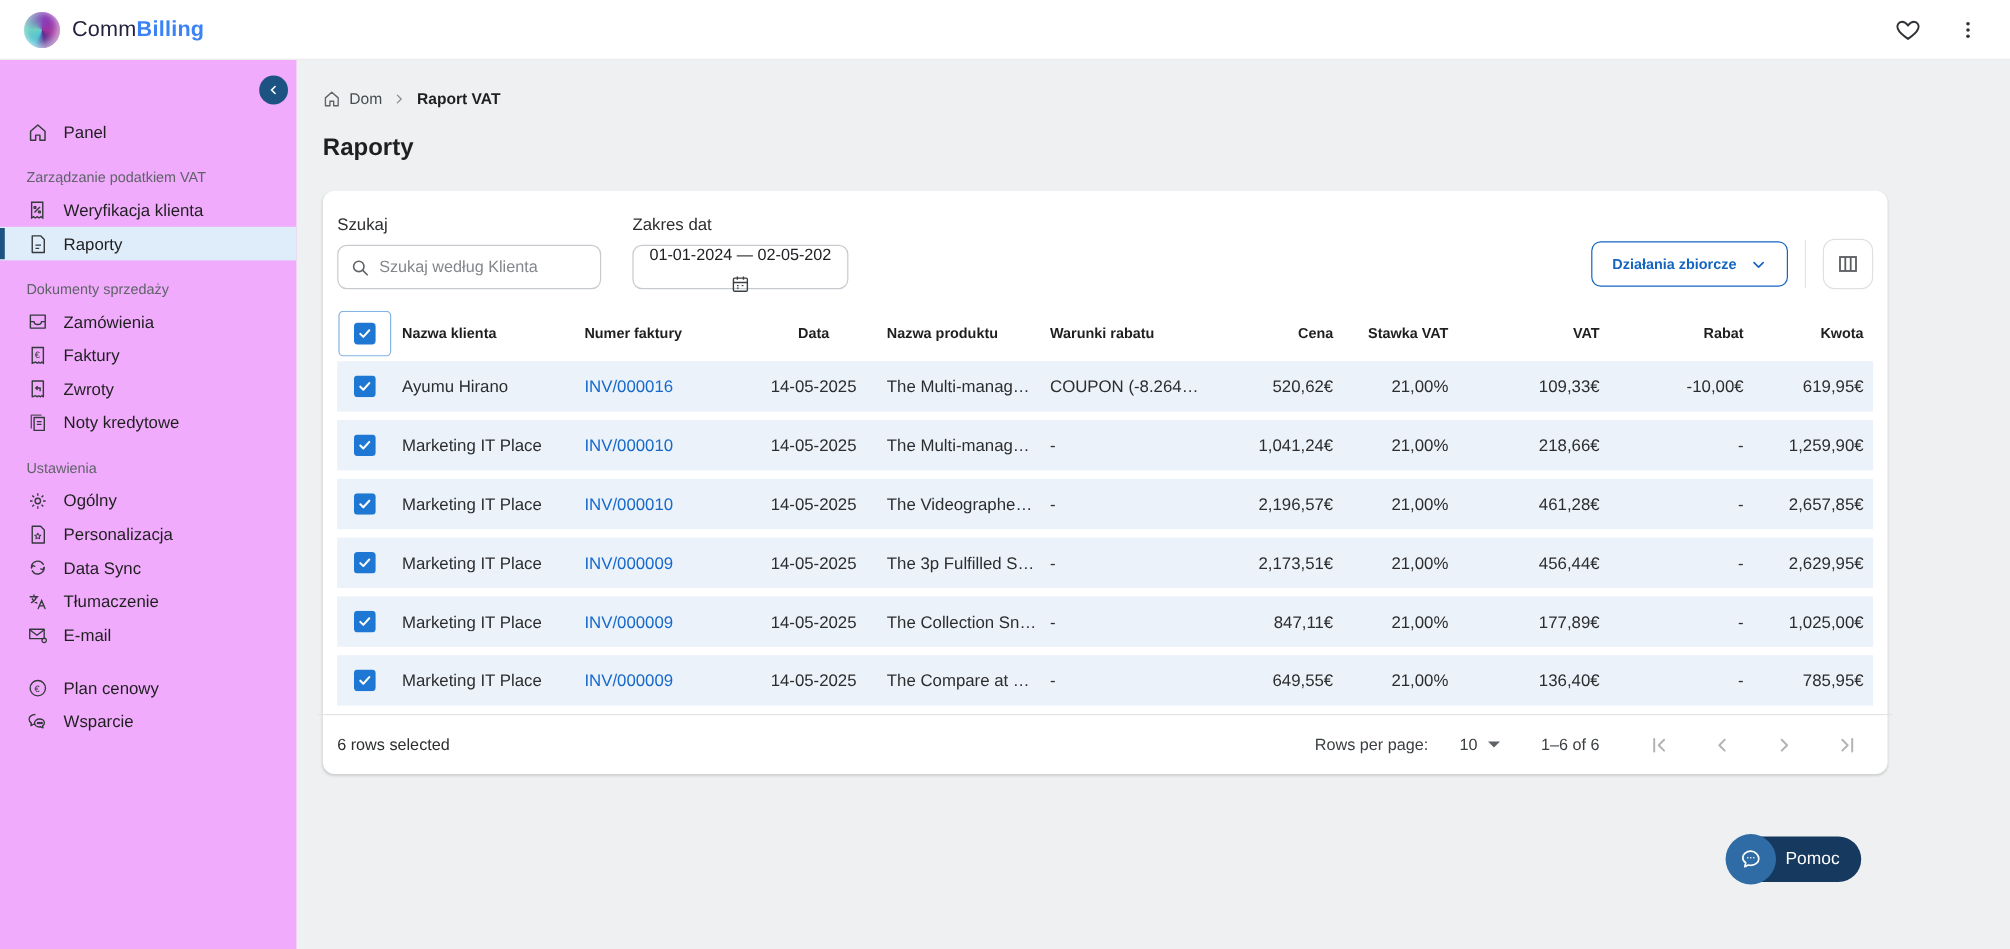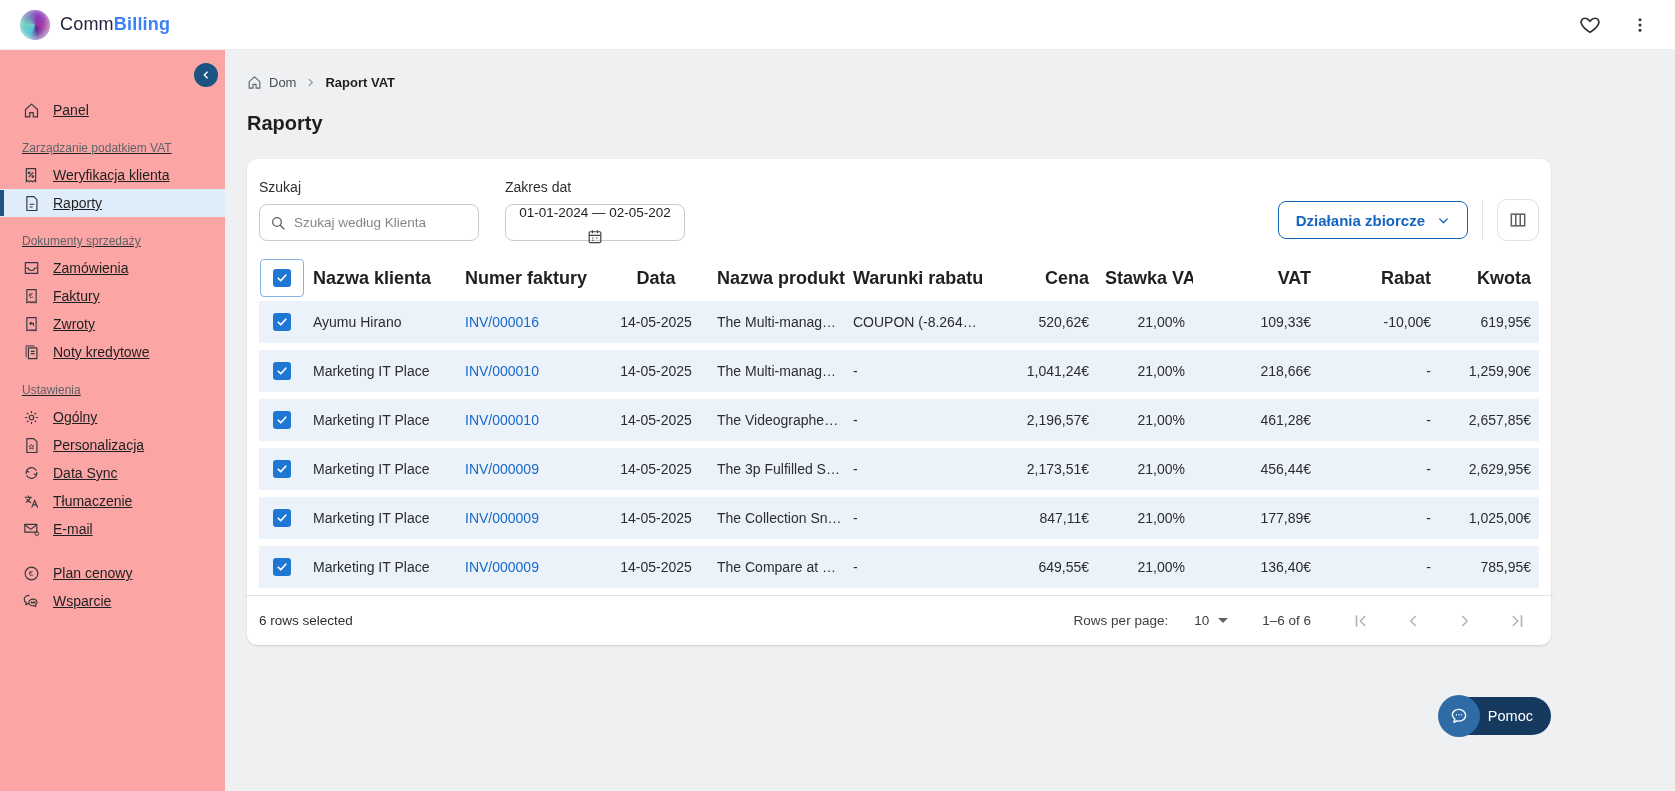--- a/index.html
+++ b/index.html
@@ -19,21 +19,21 @@
     box-shadow: inset -3px -3px 6px rgba(255,255,255,.55), inset 2px 2px 4px rgba(255,255,255,.25); }
   .brand-text { font-size:18px; color:#23233f; letter-spacing:.2px; }
   .brand-text b { color:#3b82f6; font-weight:700; }
   .topbar-actions { display:flex; align-items:center; gap:30px; }
   .icon-btn { background:none; border:none; cursor:pointer; color:#2f3236; display:flex; align-items:center; }
 
   
   .layout { display:flex; height:741px; }
 
   
-  .sidebar { width:225px; background:#fca5a5; flex-shrink:0; position:relative; padding-top:46px;text-decoration:underline; }
+  .sidebar { width:247px; background:#f0abfc; flex-shrink:0; position:relative; padding-top:46px; }
   .collapse-btn { position:absolute; top:13px; right:7px; width:24px; height:24px; border-radius:50%;
     background:#1d5382; border:none; color:#fff; display:flex; align-items:center; justify-content:center; cursor:pointer; }
   .nav-item { display:flex; align-items:center; gap:13px; height:28px; padding-left:22px; font-size:14px;
     color:#1f1f1f; cursor:pointer; position:relative; }
   .nav-item .ic { width:18px; display:flex; justify-content:center; color:#35383c; }
   .nav-item.active { background:#dfecf9; }
   .nav-item.active::before { content:""; position:absolute; left:0; top:1px; bottom:1px; width:4px; background:#1d5382; }
   .nav-section { font-size:12px; color:#5f6368; padding-left:22px; margin:17px 0 6px; }
   .nav-gap { height:16px; }
 
@@ -54,28 +54,28 @@
   .input-box { height:37px; border:1px solid #c7cacf; border-radius:8px; background:#fff;
     display:flex; align-items:center; padding:0 10px; gap:8px; }
   .search-box { width:220px; }
   .search-box input { border:none; outline:none; width:100%; font-size:13.5px; color:#202124;
     font-family:"Liberation Sans",sans-serif; }
   .search-box input::placeholder { color:#83878c; }
   .date-box { width:180px; justify-content:space-between; cursor:pointer;flex-direction:column; }
   .date-value { font-size:13.5px; color:#202124; white-space:nowrap; }
   .filters-right { margin-left:auto; display:flex; align-items:center; gap:14px; }
   .bulk-btn { height:38px; border:1px solid #1565c0; border-radius:8px; background:#fff; color:#1565c0;
-    font-weight:700; font-size:15px; padding:0 17px; display:flex; align-items:center; gap:12px; cursor:pointer;
+    font-weight:700; font-size:12px; padding:0 17px; display:flex; align-items:center; gap:12px; cursor:pointer;
     font-family:"Liberation Sans",sans-serif; }
   .v-divider { width:1px; height:40px; background:#e4e4e4; }
   .columns-btn { width:42px; height:42px; border:1px solid #e1e1e1; border-radius:10px; background:#fff;
     display:flex; align-items:center; justify-content:center; cursor:pointer; color:#5a5d61; }
 
   
-  .thead { display:flex; align-items:center; height:46px; font-size:18px; font-weight:700; color:#1f1f1f; }
+  .thead { display:flex; align-items:center; height:46px; font-size:12px; font-weight:700; color:#1f1f1f; }
   .trow { display:flex; align-items:center; height:42px; background:#ecf2f9; margin-bottom:7px; font-size:14px; color:#2b2d2f; }
   .cell { padding:0 8px; white-space:nowrap; overflow:hidden; }
   .c-cb { width:46px; display:flex; justify-content:center; padding:0; }
   .c-client { width:152px; }
   .c-invoice { width:146px; }
   .c-date { width:106px; text-align:center; }
   .c-product { width:136px; }
   .c-terms { width:140px; }
   .c-price { width:112px; text-align:right; }
   .c-rate { width:96px; text-align:right; }

